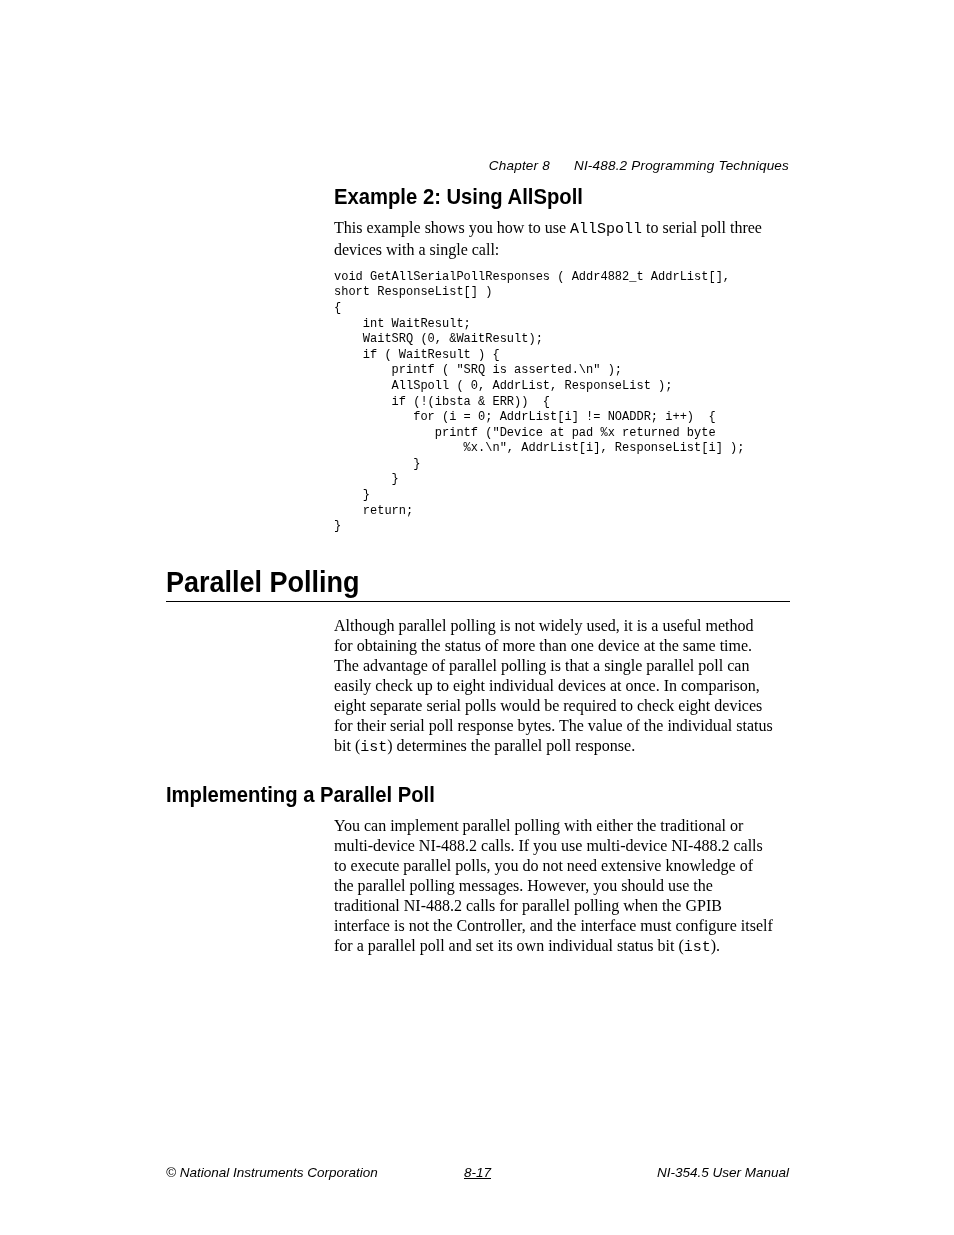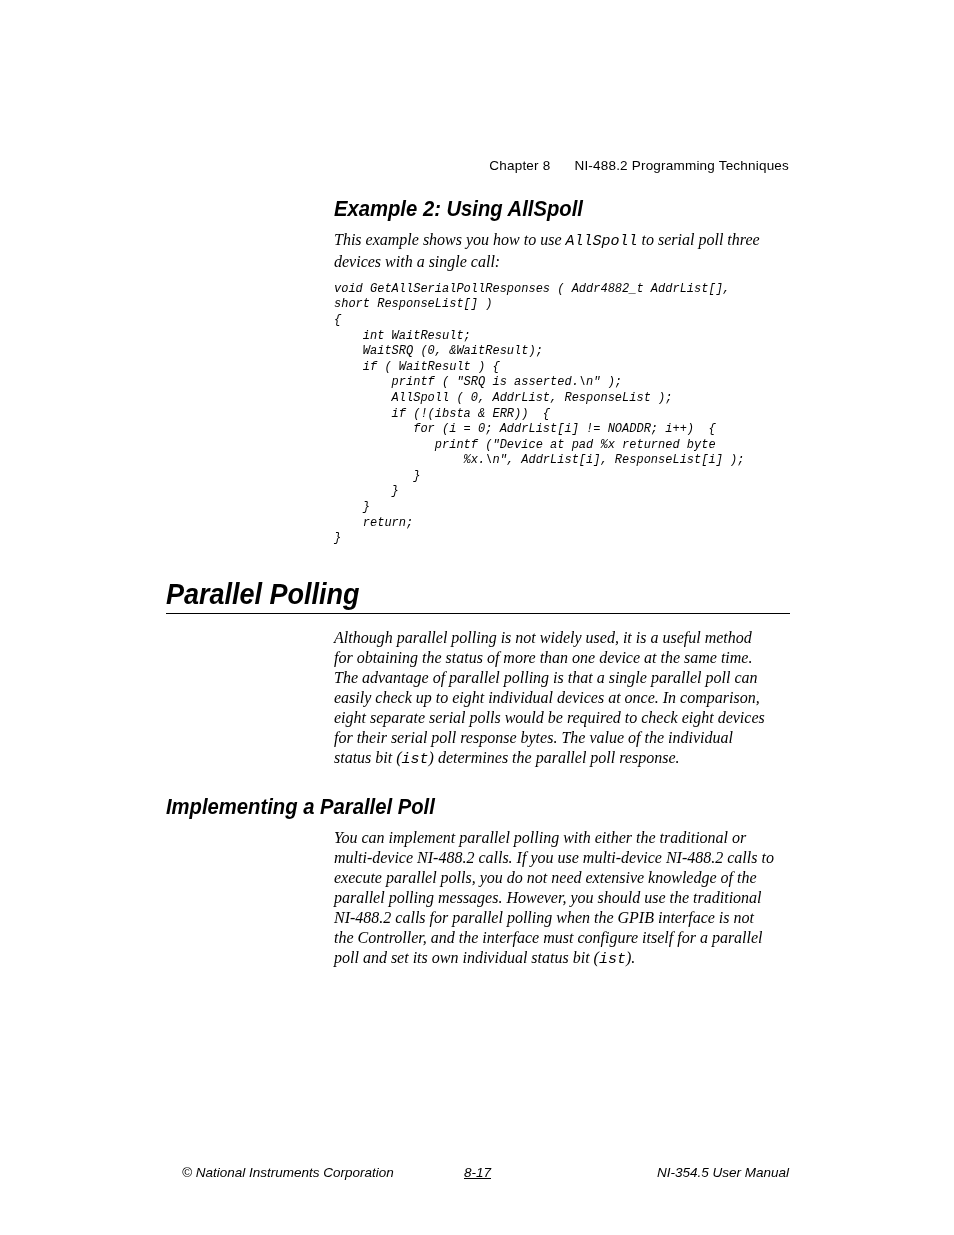--- a/index.html
+++ b/index.html
@@ -16,32 +16,32 @@
     position: relative;
     width: 954px;
     height: 1235px;
     box-sizing: border-box;
   }
   .running-head {
     position: absolute;
     top: 158px;
     right: 165px;
     font-family: Arial, Helvetica, sans-serif;
+    font-style: italic;
     font-size: 13.5px;
     letter-spacing: 0.2px;
   }
   .running-head .chap {
     margin-right: 24px;
   }
   .content {
     position: absolute;
     left: 166px;
-    top: 196px;
+    top: 184px;
     width: 624px;
-    font-style: italic;
   }
   .h2 {
     font-family: Arial, Helvetica, sans-serif;
     font-weight: 700;
     font-size: 22px;
     font-stretch: condensed;
     letter-spacing: 0px;
     margin: 0 0 8px 0;
     transform: scaleX(0.92);
     transform-origin: left;
@@ -81,21 +81,21 @@
   }
   .footer {
     position: absolute;
     left: 166px;
     right: 165px;
     bottom: 70px;
     font-family: Arial, Helvetica, sans-serif;
     font-style: italic;
     font-size: 13.5px;
   }
-  .footer .left  { position: absolute; left: 16px; }
+  .footer .left  { position: absolute; left: 0; }
   .footer .center{ position: absolute; left: 0; right: 0; text-align: center; text-decoration: underline; }
   .footer .right { position: absolute; right: 0; }
 </style>
 </head>
 <body>
 
 <div class="page">
 
   <div class="running-head">
     <span class="chap">Chapter 8</span><span>NI-488.2 Programming Techniques</span>

